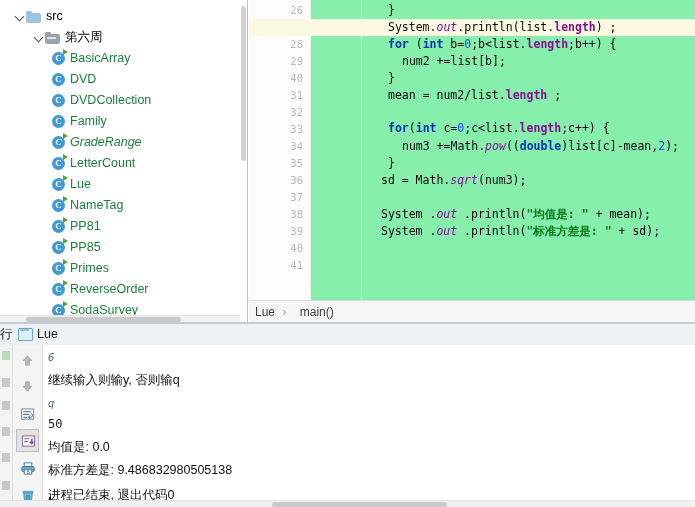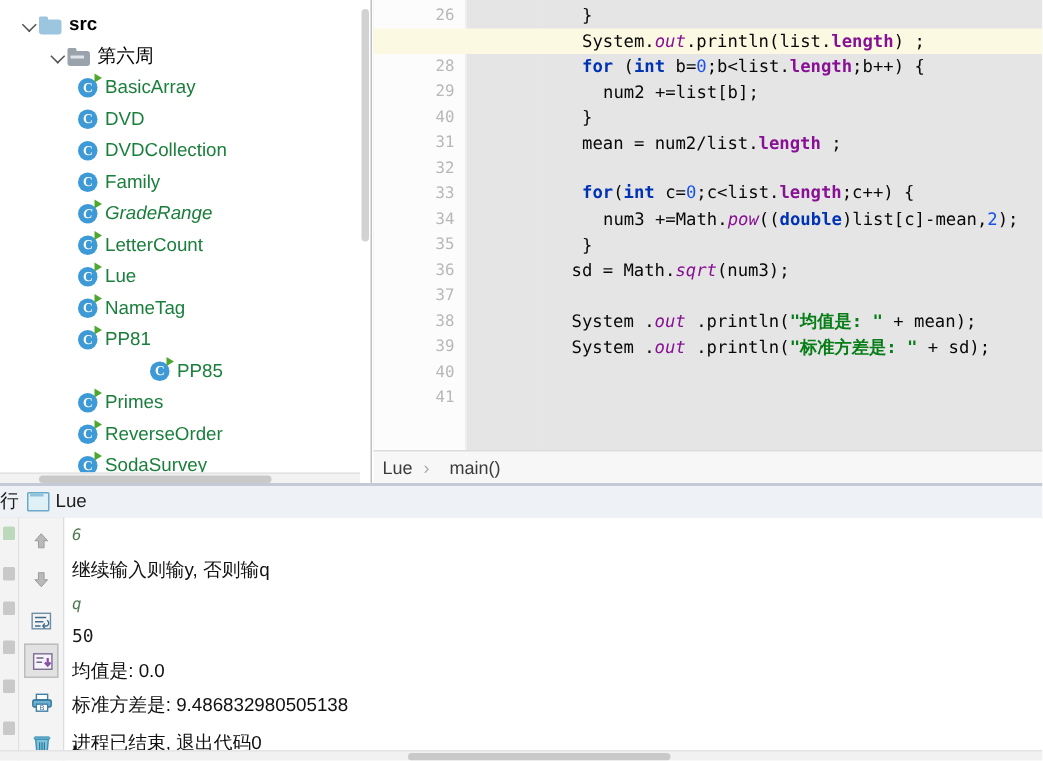--- a/index.html
+++ b/index.html
@@ -21,21 +21,21 @@
     position:absolute;left:0;top:0;width:240px;height:322px;
     background:#ffffff;overflow:hidden;
   }
   #tree-scroll{position:absolute;left:0;top:0;width:240px;height:315px;overflow:hidden;}
   .tree-row{
     position:relative;height:21px;line-height:21px;white-space:nowrap;
     font-size:12.5px;color:#1a7f3c;
   }
   .tree-row .label{vertical-align:middle;}
   .tree-row.folder .label{color:#000;}
-  .tree-row.folder.bold .label{font-weight:bold;}
+  .tree-row.folder.bold .label{font-weight:normal;}
   .arrow{
     display:inline-block;width:12px;height:21px;vertical-align:middle;position:relative;
   }
   .arrow::before{
     content:"";position:absolute;left:2px;top:7px;
     width:6px;height:6px;border-right:1.6px solid #555;border-bottom:1.6px solid #555;
     transform:rotate(45deg);
   }
   .spacer{display:inline-block;height:21px;vertical-align:middle;}
 
@@ -68,21 +68,21 @@
   #tree-hscroll .thumb{position:absolute;left:26px;top:1px;width:155px;height:5px;background:#c9c9c9;border-radius:3px;}
 
   
   #vsplit{position:absolute;left:240px;top:0;width:9px;height:322px;background:#ffffff;}
   #vsplit .bar{position:absolute;left:7px;top:0;width:1px;height:322px;background:#c0c0c0;}
   #vsplit .thumb{position:absolute;left:1px;top:6px;width:5px;height:155px;background:#d2d2d2;border-radius:3px;}
 
   
   #editor{
     position:absolute;left:249px;top:0;width:446px;height:300px;
-    background:#e5e5e5;overflow:hidden;
+    background:#86efac;overflow:hidden;
   }
   #gutter{position:absolute;left:0;top:0;width:62px;height:300px;background:#fcfcfc;}
   #gutter-line{position:absolute;left:61px;top:0;width:1px;height:300px;background:#eeeeee;}
   #fold-line{position:absolute;left:112px;top:0;width:1px;height:300px;background:#e6e6e6;}
   .ln{
     position:absolute;right:8px;font-family:"DejaVu Sans Mono","Liberation Mono",monospace;
     font-size:10.5px;color:#b8b8b8;height:17px;line-height:17px;
   }
   .codeline{
     position:absolute;left:0;width:446px;height:17px;line-height:17px;white-space:pre;
@@ -173,21 +173,21 @@
           <div class="tree-row folder" style="top: 27px; position: absolute; left: 0px;"><span class="spacer" style="width:33px"></span><span class="arrow"></span><span class="ficon gray"><i></i></span><span class="label">第六周</span></div>
           <div class="tree-row" style="top: 48px; position: absolute; left: 0px;"><span class="spacer" style="width:52px"></span><span class="cicon run">C</span><span class="label">BasicArray</span></div>
           <div class="tree-row" style="top: 69px; position: absolute; left: 0px;"><span class="spacer" style="width:52px"></span><span class="cicon">C</span><span class="label">DVD</span></div>
           <div class="tree-row" style="top: 90px; position: absolute; left: 0px;"><span class="spacer" style="width:52px"></span><span class="cicon">C</span><span class="label">DVDCollection</span></div>
           <div class="tree-row" style="top: 111px; position: absolute; left: 0px;"><span class="spacer" style="width:52px"></span><span class="cicon">C</span><span class="label">Family</span></div>
           <div class="tree-row" style="top: 132px; position: absolute; left: 0px; font-style: italic;"><span class="spacer" style="width:52px"></span><span class="cicon run">C</span><span class="label">GradeRange</span></div>
           <div class="tree-row" style="top: 153px; position: absolute; left: 0px;"><span class="spacer" style="width:52px"></span><span class="cicon run">C</span><span class="label">LetterCount</span></div>
           <div class="tree-row" style="top: 174px; position: absolute; left: 0px;"><span class="spacer" style="width:52px"></span><span class="cicon run">C</span><span class="label">Lue</span></div>
           <div class="tree-row" style="top: 195px; position: absolute; left: 0px;"><span class="spacer" style="width:52px"></span><span class="cicon run">C</span><span class="label">NameTag</span></div>
           <div class="tree-row" style="top: 216px; position: absolute; left: 0px;"><span class="spacer" style="width:52px"></span><span class="cicon run">C</span><span class="label">PP81</span></div>
-          <div class="tree-row" style="top: 237px; position: absolute; left: 0px; padding-left: 48px;"><span class="spacer" style="width:52px"></span><span class="cicon run">C</span><span class="label">PP85</span></div>
+          <div class="tree-row" style="top: 237px; position: absolute; left: 0px;"><span class="spacer" style="width:52px"></span><span class="cicon run">C</span><span class="label">PP85</span></div>
           <div class="tree-row" style="top: 258px; position: absolute; left: 0px;"><span class="spacer" style="width:52px"></span><span class="cicon run">C</span><span class="label">Primes</span></div>
           <div class="tree-row" style="top: 279px; position: absolute; left: 0px;"><span class="spacer" style="width:52px"></span><span class="cicon run">C</span><span class="label">ReverseOrder</span></div>
           <div class="tree-row" style="top: 300px; position: absolute; left: 0px;"><span class="spacer" style="width:52px"></span><span class="cicon run">C</span><span class="label">SodaSurvey</span></div>
         </div>
       <div id="tree-hscroll">
         <div class="thumb"></div>
       </div>
     </div>
 
     <div id="vsplit">

